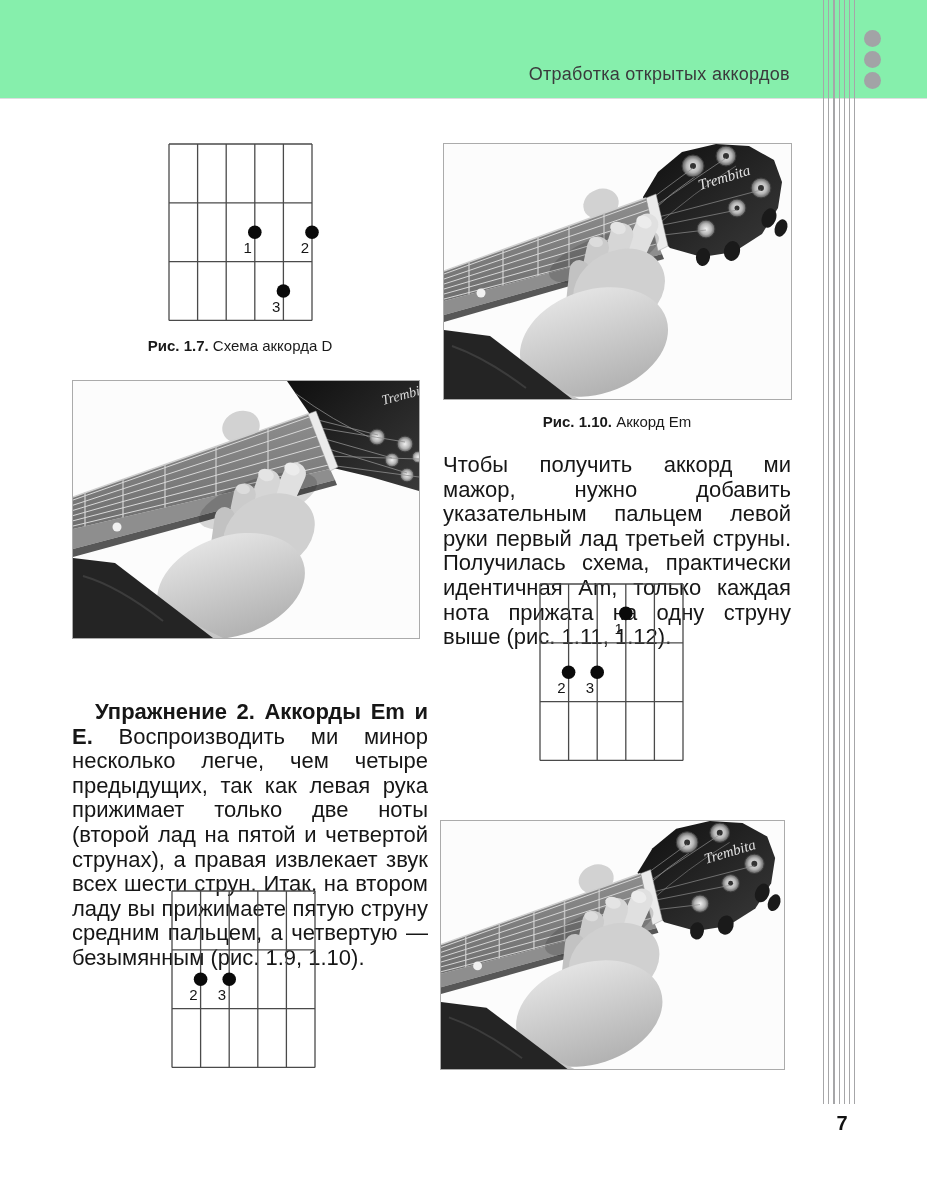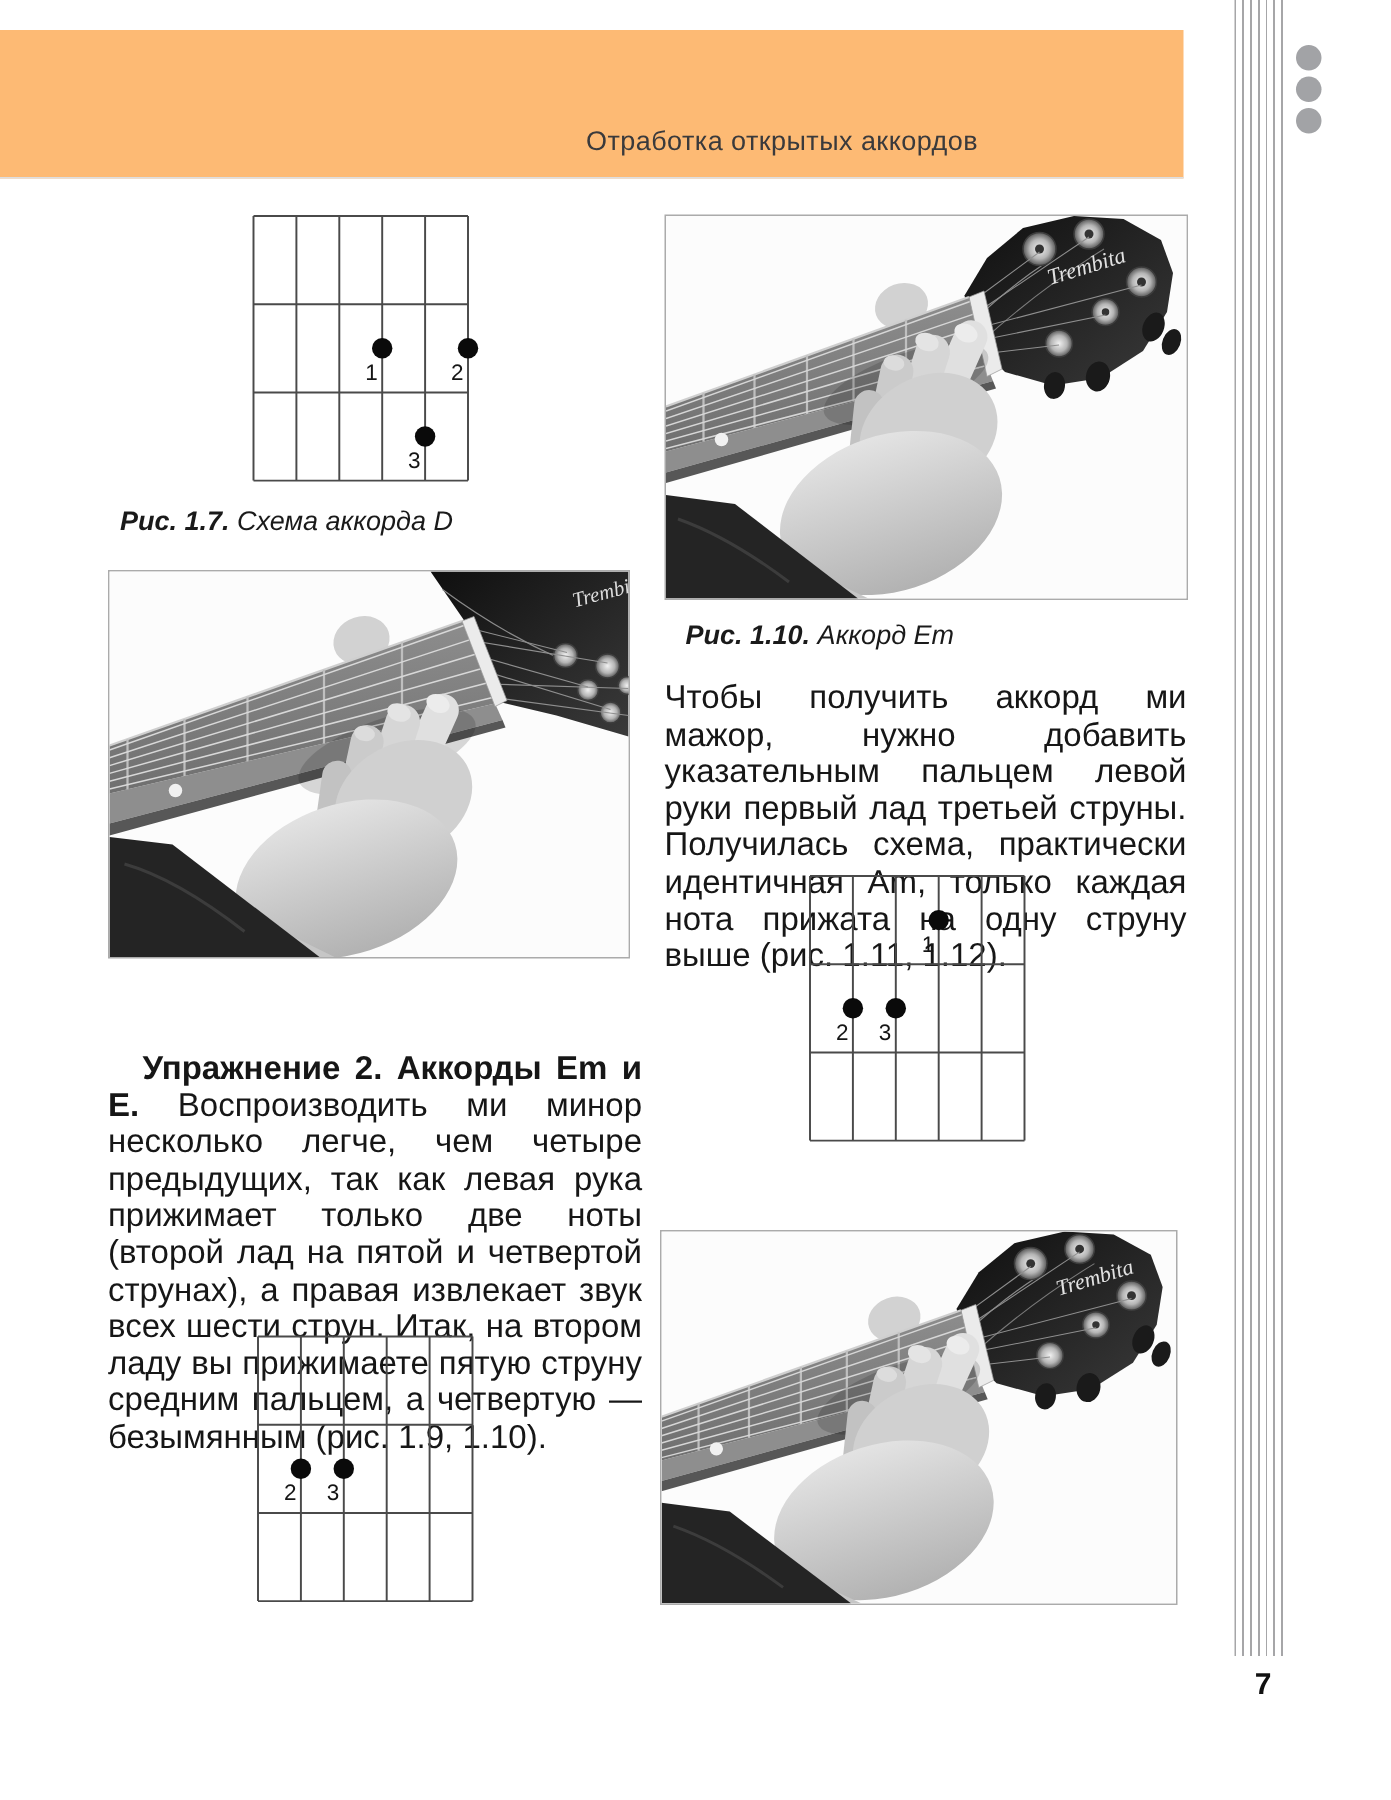--- a/index.html
+++ b/index.html
@@ -1,28 +1,28 @@
 <!DOCTYPE html>
 <html><head>
 <meta charset="utf-8">
 <style>
   html,body{margin:0;padding:0;background:#ffffff;}
   .page{position:relative;width:927px;height:1200px;background:#ffffff;overflow:hidden;
         font-family:"Liberation Sans",sans-serif;}
-  .banner{position:absolute;left:0;top:0;width:789px;height:98px;background:#fdba74;
-          border-bottom:1px solid #dddee0;margin-top:20px;}
+  .banner{position:absolute;left:0;top:0;width:927px;height:98px;background:#86efac;
+          border-bottom:1px solid #dddee0;}
   .banner-title{position:absolute;top:64px;right:137px;font-size:18px;color:#3a3a3c;
                 letter-spacing:.3px;white-space:nowrap;}
   .stripes{position:absolute;left:823px;top:0;width:36px;height:1104px;
            background:repeating-linear-gradient(90deg,#a6a6a8 0 1.2px,rgba(0,0,0,0) 1.2px 5.2px);}
   .corner-dots{position:absolute;left:864px;top:30px;display:flex;flex-direction:column;gap:4px;}
   .corner-dot{width:17px;height:17px;border-radius:50%;background:#a2a3a6;}
   .diagram{position:absolute;}
-  .figure-caption{position:absolute;width:320px;font-size:18px;color:#1a1a1a;
-                  white-space:nowrap;font-style:italic;}
+  .figure-caption{position:absolute;width:320px;text-align:center;font-size:15px;color:#1a1a1a;
+                  white-space:nowrap;}
   .cb{font-weight:bold;}
   .photo-frame{position:absolute;border:1px solid #ababab;background:#fcfcfc;}
   .photo-frame svg{display:block;}
   .para{position:absolute;font-family:Liberation Sans, sans-serif;font-size:22px;line-height:24.6px;
         color:#161616;text-align:justify;}
   .para .lead{font-weight:bold;margin-left:23px;}
   .page-number{position:absolute;left:824px;top:1112px;width:36px;text-align:center;
                font-weight:bold;font-size:20px;color:#111;}
 </style>
 </head>

